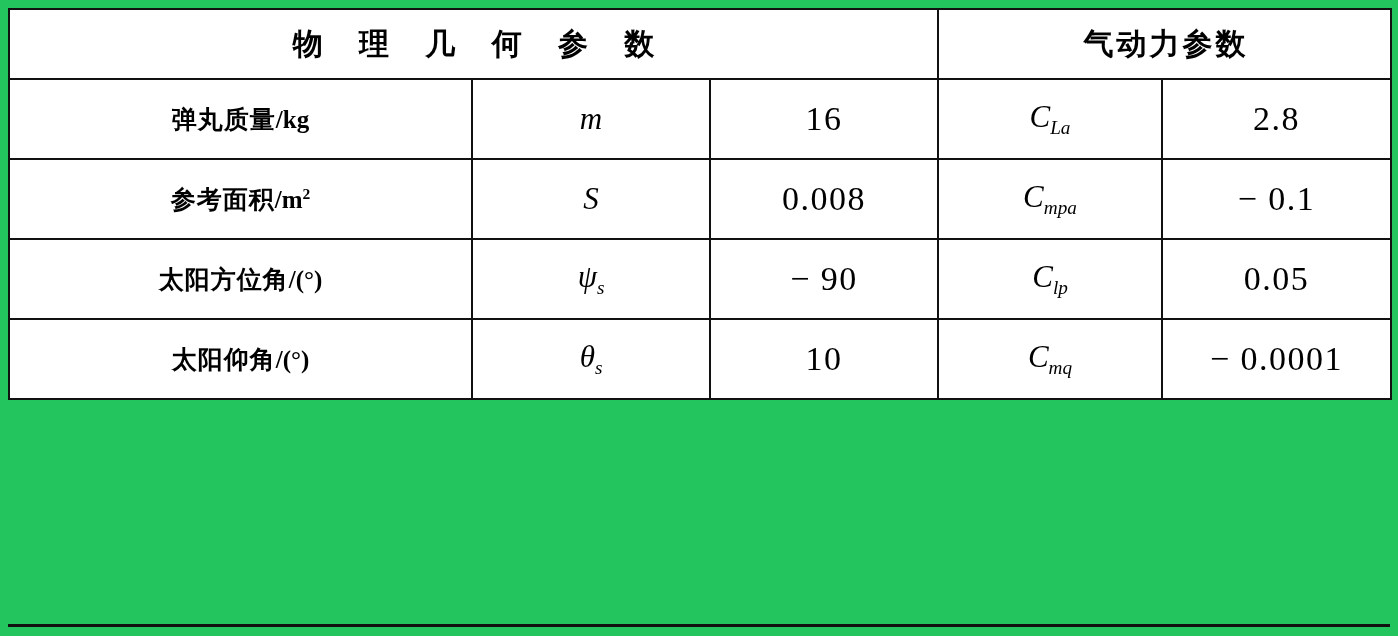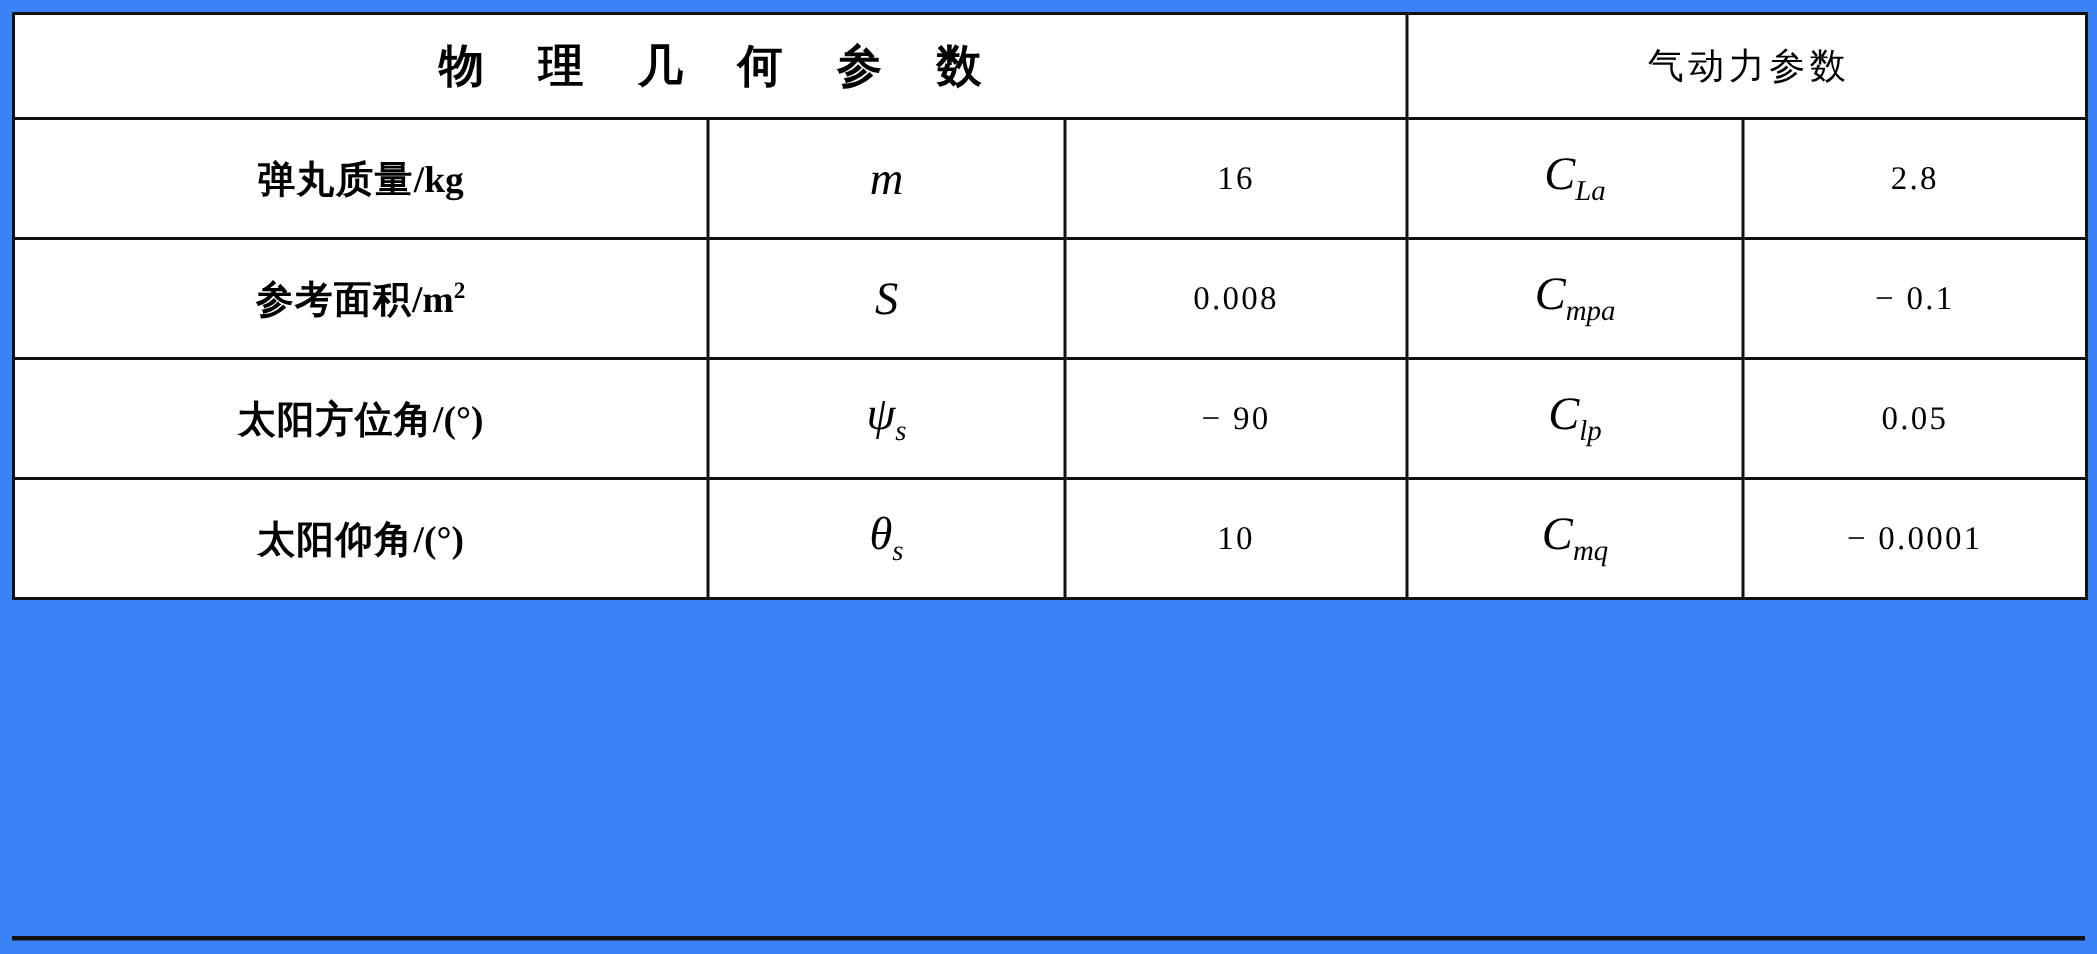--- a/index.html
+++ b/index.html
@@ -11,21 +11,21 @@
     width: 1398px;
     height: 636px;
     font-family: "Liberation Serif", serif;
     color: #000000;
     overflow: hidden;
   }
   .page {
     position: relative;
     width: 1398px;
     height: 636px;
-    background: #3b82f6;
+    background: #22c55e;
   }
   table.param-table {
     position: absolute;
     left: 8px;
     top: 8px;
     width: 1382px;
     border-collapse: collapse;
     table-layout: fixed;
   }
   table.param-table td {
@@ -51,22 +51,22 @@
 
   .hdr-left {
     font-family: "Liberation Sans", sans-serif;
     font-weight: bold;
     font-size: 30px;
     letter-spacing: 14px;
     text-indent: 14px;
   }
   .hdr-right {
     font-family: "Liberation Sans", sans-serif;
-    font-weight: normal;
-    font-size: 24px;
+    font-weight: bold;
+    font-size: 30px;
     letter-spacing: 3px;
     text-indent: 3px;
   }
   .name-cell {
     font-family: "Liberation Sans", sans-serif;
     font-weight: bold;
     font-size: 25px;
     letter-spacing: 1px;
   }
   .name-cell .unit {
@@ -78,21 +78,21 @@
     font-family: "Liberation Serif", serif;
     font-style: italic;
     font-size: 31px;
   }
   .sym-cell sub {
     font-size: 0.62em;
     font-style: italic;
   }
   .val-cell {
     font-family: "Liberation Serif", serif;
-    font-size: 22px;
+    font-size: 34px;
     letter-spacing: 1.5px;
   }
   sup { font-size: 0.62em; }
   sub { font-size: 0.62em; }
 
   .bottom-rule {
     position: absolute;
     left: 8px;
     top: 624px;
     width: 1382px;

